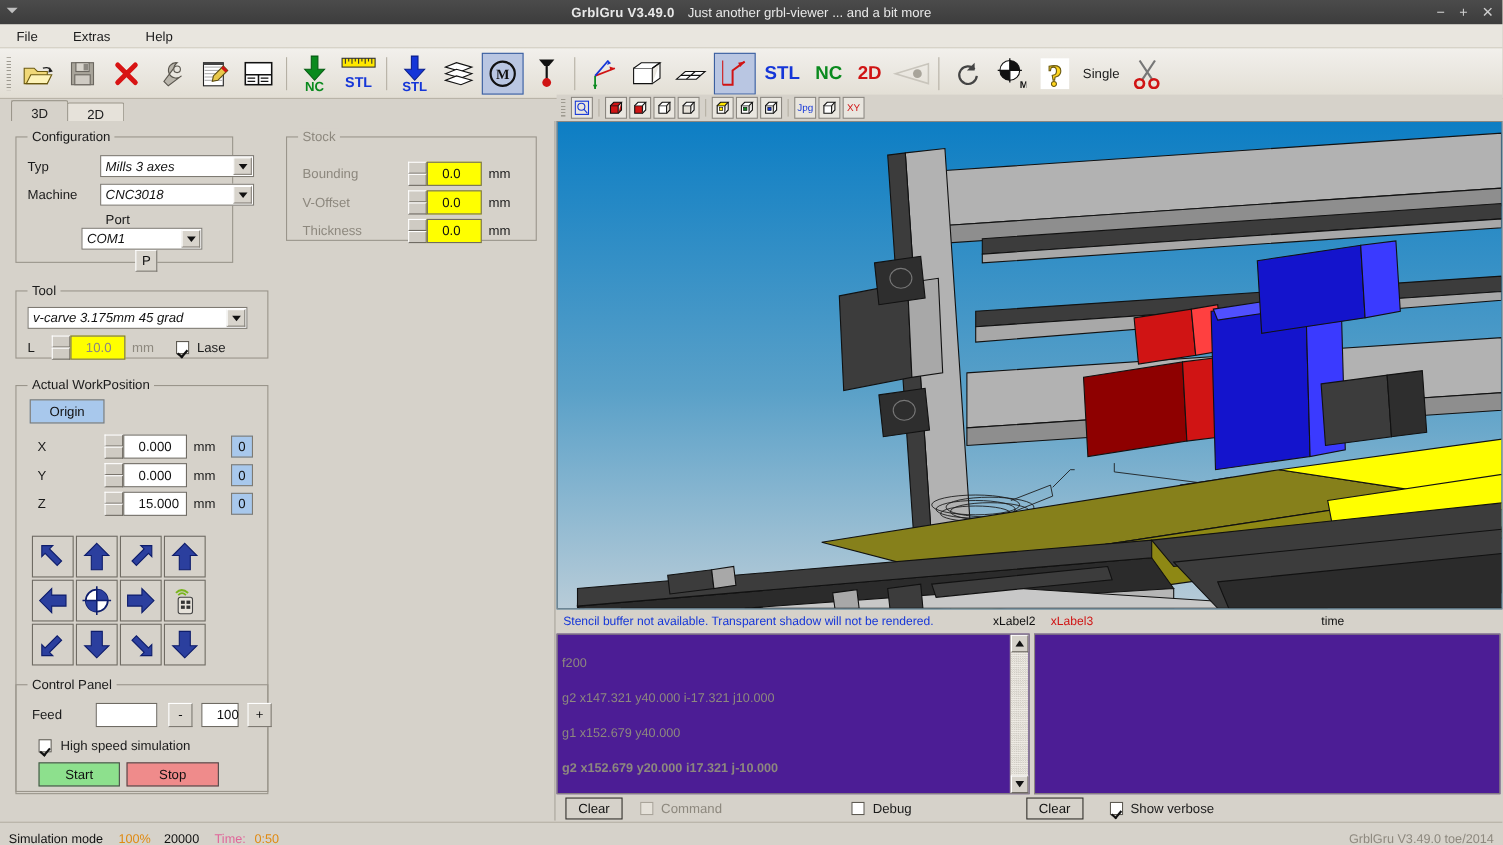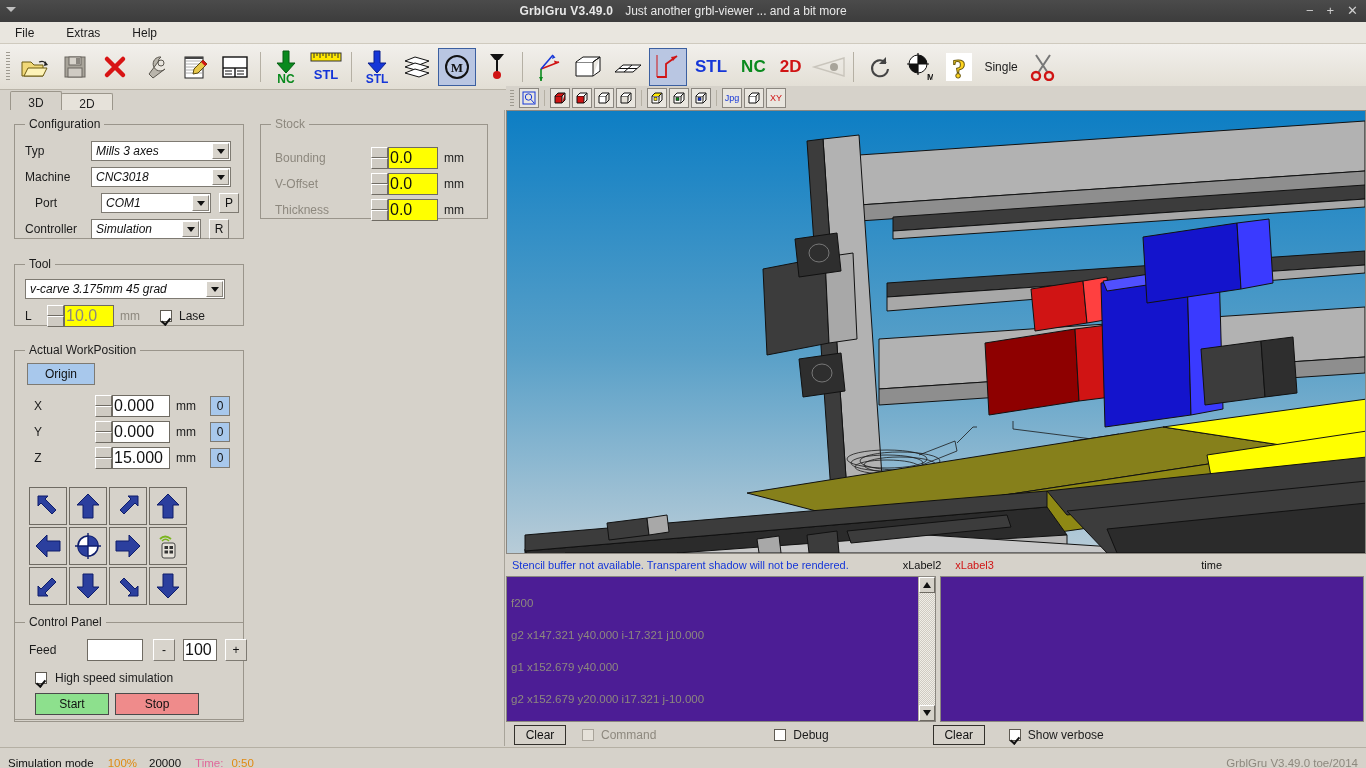--- a/index.html
+++ b/index.html
@@ -72,21 +72,21 @@
                   border:1px solid #fff; border-right-color:#88847c; border-bottom-color:#88847c;
                   display:flex; align-items:center; justify-content:center;}
   .combo .arrow i { display:block; width:0;height:0;border-left:4px solid transparent;border-right:4px solid transparent;border-top:5px solid #111;}
 
   .sbtn { width:20px; height:20px; background:#d8d4cc; border:1px solid #fff; border-right-color:#7e7a72;
           border-bottom-color:#7e7a72; display:flex;align-items:center;justify-content:center; font-size:12px; color:#111;}
 
   
   .spin { width:17px; height:22px; display:flex; flex-direction:column; }
   .spin > div { flex:1; background:#cfcbc3; border:1px solid #fff; border-right-color:#6f6b63; border-bottom-color:#6f6b63; }
-  .field { height:22px; border:1px solid #6f6b63; display:flex; align-items:center; padding-left:1px; font-size:16px; }
+  .field { height:22px; border:1px solid #6f6b63; display:flex; align-items:center; padding-left:13px; font-size:12px; }
   .field.yellow { background:#ffff00; color:#111; }
   .field.yellowdim { background:#ffff00; color:#8d887e; }
   .field.white { background:#fff; color:#111; }
   .unit { font-size:12px; margin-left:6px; color:#1b1b1b;}
   .unit.dim { color:#8d887e; }
 
   .bluebtn { background:#a8c8ec; border:1px solid #7e7a72; font-size:12px; color:#111;
              display:flex; align-items:center; justify-content:center; }
 
   .chk { width:12px;height:12px;border:1px solid #5e5a52; background:#fff; position:relative; display:inline-block;}
@@ -356,21 +356,21 @@
     <div class="tab active">
       <span>3D</span>
     </div>
     <div class="tab">
       <span>2D</span>
     </div>
   </div>
 
   <div class="leftpanel">
 
-    <div class="group" style="left:14px; top:14px; width:230px; height:115px;">
+    <div class="group" style="left:14px; top:14px; width:198px; height:115px;">
       <span class="glabel">Configuration</span>
 
       <div class="row" style="left:10px; top:16px; width:212px;">
         <span class="lbl" style="width:66px">Typ</span>
         <div class="combo" style="width:140px">
           <span>Mills 3 axes</span>
           <span class="arrow">
               <i></i>
             </span>
         </div>
@@ -379,41 +379,31 @@
       <div class="row" style="left:10px; top:42px; width:212px;">
         <span class="lbl" style="width:66px">Machine</span>
         <div class="combo" style="width:140px">
           <span>CNC3018</span>
           <span class="arrow">
               <i></i>
             </span>
         </div>
       </div>
 
-      <div class="row" style="left:20px; top:68px; width:212px;">
+      <div class="row" style="left:8px; top:68px; width:212px;flex-direction:column;">
         <span class="lbl" style="width:66px">Port</span>
         <div class="combo" style="width:110px">
           <span>COM1</span>
           <span class="arrow">
               <i></i>
             </span>
         </div>
         <div class="sbtn" style="margin-left:8px">P</div>
       </div>
 
-      <div class="row" style="left:10px; top:94px; width:212px;">
-        <span class="lbl" style="width:66px">Controller</span>
-        <div class="combo" style="width:110px">
-          <span>Simulation</span>
-          <span class="arrow">
-              <i></i>
-            </span>
-        </div>
-        <div class="sbtn" style="margin-left:8px">R</div>
-      </div>
     </div>
 
     <div class="group" style="left:260px; top:14px; width:228px; height:95px;">
       <span class="glabel dim">Stock</span>
 
       <div class="row" style="left:14px; top:22px;">
         <span class="lbl dim" style="width:96px">Bounding</span>
         <div class="spin">
             <div></div>
             <div></div>
@@ -808,21 +798,21 @@
     <span class="vs-black">xLabel2</span>
     <span class="vs-red">xLabel3</span>
     <span class="vs-time">time</span>
   </div>
 
   <div class="console" style="left:506px; top:576px; width:430px; height:146px;">
     <div class="inner">
 <span style="display: block;">f200</span>
 <span style="display: block;">g2 x147.321 y40.000 i-17.321 j10.000</span>
 <span style="display: block;">g1 x152.679 y40.000</span>
-<span style="display: block;">g2 x152.679 y20.000 i17.321 j-10.000</span>
+<span style="display: block; font-weight: bold;">g2 x152.679 y20.000 i17.321 j-10.000</span>
 
 
 
 
 
 
 
     </div>
     <div class="vscroll">
       <div class="ar up">

